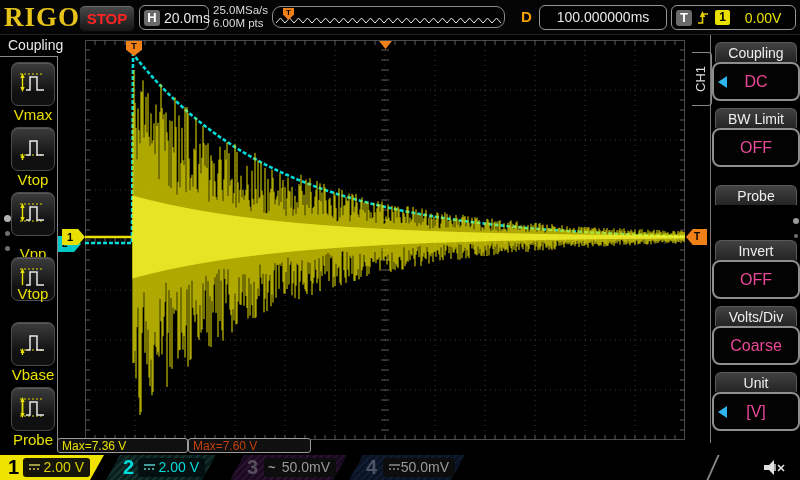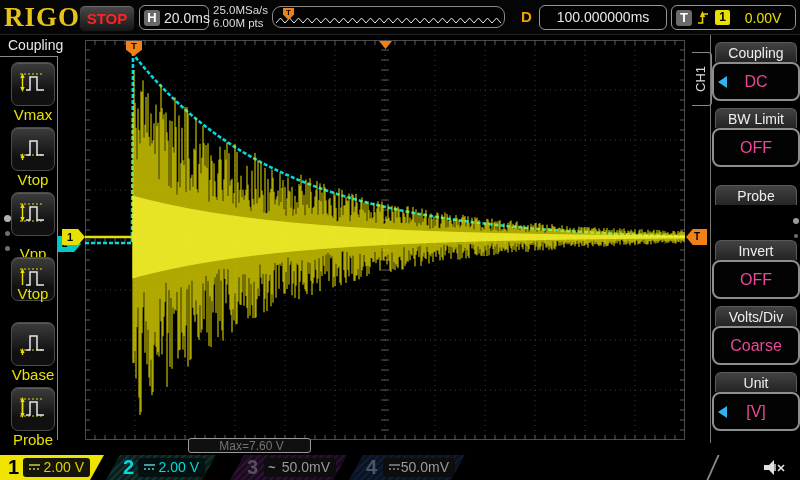--- a/index.html
+++ b/index.html
@@ -40,21 +40,21 @@
   
   .plot{position:absolute;left:85px;top:40px;width:600px;height:400px;background:#000;}
   .marker{position:absolute;color:#000;font-weight:bold;}
   .m-ch2{left:58px;top:236px;width:23px;height:16px;background:#00c8c8;clip-path:polygon(0 0,70% 0,100% 50%,70% 100%,0 100%);font-size:10px;line-height:16px;padding-left:4px;box-sizing:border-box;z-index:3;}
   .m-ch1{left:62px;top:229px;width:23px;height:16px;background:#e8e000;clip-path:polygon(0 0,70% 0,100% 50%,70% 100%,0 100%);font-size:11px;line-height:16px;padding-left:5px;box-sizing:border-box;z-index:4;}
   .m-trigT{left:686px;top:229px;width:21px;height:16px;background:#f08018;clip-path:polygon(0 50%,32% 0,100% 0,100% 100%,32% 100%);font-size:10px;line-height:16px;padding-left:8px;box-sizing:border-box;z-index:4;}
   .m-trigTop{left:126px;top:41px;width:16px;height:15px;background:#f08018;clip-path:polygon(0 0,100% 0,100% 58%,50% 100%,0 58%);font-size:9px;line-height:11px;text-align:center;z-index:4;}
   .m-centerTri{left:379px;top:41px;width:13px;height:8px;background:#f08018;clip-path:polygon(0 0,100% 0,50% 100%);z-index:4;}
   .meas-box{position:absolute;top:438px;height:15px;background:#101010;border:1px solid #9a9a9a;border-radius:3px;font-size:12px;line-height:14px;padding-left:4px;box-sizing:border-box;z-index:6;}
   .meas-1{left:57px;width:131px;color:#e8e000;}
-  .meas-2{left:188px;width:123px;color:#737373;text-align:center;}
+  .meas-2{left:188px;width:123px;color:#c2410c;}
 
   
   .right-menu{position:absolute;left:688px;top:35px;width:112px;height:410px;}
   .rm-frame{position:absolute;left:22px;top:0;width:0;height:408px;border-left:1px solid #777;}
   .rm-tab{position:absolute;left:4px;top:17px;width:19px;height:52px;border:1px solid #888;border-right:none;border-radius:4px 0 0 4px;color:#ddd;font-size:13px;writing-mode:vertical-rl;transform:rotate(180deg);text-align:center;line-height:18px;}
   .rm-group{position:absolute;left:24px;width:88px;}
   .rm-title{position:relative;margin:0 auto;width:82px;height:20px;background:linear-gradient(#424242,#242424);border:1px solid #5a5a5a;border-bottom:none;border-radius:6px 6px 0 0;color:#eee;font-size:14px;text-align:center;line-height:20px;box-sizing:border-box;}
   .rm-value{position:relative;width:88px;height:39px;background:#030303;border:2px solid #8e8e8e;border-radius:8px;color:#ec4899;font-size:16px;text-align:center;line-height:35px;box-sizing:border-box;}
   .menu-arrow{position:absolute;left:4px;top:50%;margin-top:-6px;width:0;height:0;border-top:6px solid transparent;border-bottom:6px solid transparent;border-right:9px solid #2eb5ef;}
   .rm-dot{position:absolute;border-radius:50%;}
@@ -201,20 +201,21 @@
         <path d="M0 197H48" stroke="#e8e000" stroke-width="2.5" fill="none"></path>
         <path d="M48 73.5V322.9M49 30.1V323.1M50 62.7V310.9M51 87.8V338.5M52 119.4V287.1M53 68.5V267.6M54 90.1V357.6M55 103.4V375.0M56 51.3V372.2M57 52.0V293.0M58 40.4V267.3M59 97.7V252.4M60 84.7V312.8M61 56.9V281.2M62 92.5V324.3M63 53.3V289.9M64 96.8V337.4M65 105.9V346.2M66 73.5V319.7M67 103.6V355.2M68 100.4V352.0M69 83.4V304.8M70 114.1V292.0M71 64.6V306.8M72 86.2V314.7M73 82.7V311.9M74 139.2V316.5M75 71.8V258.9M76 44.1V281.3M77 68.0V314.4M78 79.3V296.2M79 74.3V276.6M80 110.9V261.8M81 72.5V242.8M82 92.3V346.9M83 100.6V292.9M84 146.0V250.2M85 80.5V326.9M86 148.0V258.0M87 81.1V328.8M88 107.1V267.5M89 112.6V273.8M90 57.3V269.2M91 87.0V270.7M92 154.6V251.9M93 141.9V318.5M94 75.4V310.2M95 147.2V309.9M96 123.2V247.3M97 87.8V292.6M98 120.3V309.6M99 125.2V295.8M100 67.1V317.6M101 152.1V285.5M102 67.2V249.2M103 73.2V326.6M104 118.6V244.9M105 150.4V320.1M106 137.9V319.1M107 134.7V240.7M108 146.7V267.8M109 108.5V275.1M110 110.0V281.8M111 77.9V260.3M112 149.1V274.4M113 152.5V297.1M114 123.9V299.9M115 103.8V265.1M116 133.5V292.5M117 117.7V289.5M118 86.1V243.5M119 103.2V279.1M120 125.8V250.4M121 105.1V235.8M122 127.9V292.5M123 103.3V241.1M124 161.6V306.1M125 140.0V256.4M126 115.4V307.1M127 120.8V261.1M128 156.1V272.5M129 123.3V244.6M130 141.3V237.3M131 156.9V272.9M132 159.8V233.8M133 133.5V297.0M134 119.7V229.4M135 106.6V281.1M136 119.5V240.6M137 149.8V290.4M138 161.1V300.7M139 139.4V228.8M140 109.9V238.9M141 119.5V263.2M142 102.2V244.6M143 156.0V229.4M144 113.2V254.5M145 145.7V269.7M146 140.4V274.9M147 138.8V292.4M148 163.4V269.2M149 153.1V280.4M150 103.8V253.5M151 167.6V284.4M152 111.9V283.8M153 142.5V261.7M154 162.7V237.3M155 149.9V264.5M156 135.7V265.0M157 157.2V252.4M158 149.7V234.3M159 159.7V265.8M160 155.4V234.4M161 150.1V256.1M162 125.8V267.9M163 144.7V278.4M164 160.1V238.0M165 166.8V275.6M166 171.1V244.1M167 130.7V265.1M168 158.9V278.1M169 164.7V241.8M170 112.9V278.1M171 149.0V277.3M172 163.5V259.1M173 120.4V248.5M174 158.7V256.1M175 157.0V224.5M176 122.2V237.6M177 150.5V244.1M178 154.9V233.8M179 172.6V272.3M180 127.9V258.8M181 173.2V234.0M182 173.2V271.1M183 138.9V252.6M184 171.3V240.8M185 152.4V234.9M186 148.9V266.3M187 129.7V254.6M188 137.8V262.6M189 151.7V230.4M190 164.3V223.1M191 159.4V257.8M192 156.4V225.1M193 150.5V224.8M194 165.5V248.8M195 133.4V223.9M196 162.0V225.9M197 147.9V222.5M198 140.1V241.9M199 169.3V253.5M200 147.1V253.8M201 175.8V232.0M202 158.3V249.0M203 137.6V217.7M204 150.7V244.6M205 151.7V224.8M206 167.6V221.4M207 146.8V255.3M208 175.8V243.4M209 169.1V231.2M210 155.8V257.9M211 174.0V245.6M212 162.2V223.6M213 167.7V225.1M214 144.0V259.2M215 146.0V241.7M216 134.7V230.9M217 151.0V220.4M218 164.9V244.9M219 154.7V242.6M220 175.3V249.3M221 139.5V251.5M222 164.7V254.1M223 142.7V222.2M224 167.9V233.9M225 138.2V222.9M226 151.8V240.9M227 173.8V255.0M228 167.9V243.5M229 166.7V237.5M230 156.7V219.8M231 150.2V229.8M232 141.0V243.3M233 174.6V238.6M234 160.1V218.2M235 143.4V251.2M236 161.3V231.3M237 152.5V236.1M238 174.1V215.9M239 143.9V225.7M240 147.4V234.1M241 160.4V214.6M242 173.3V231.4M243 175.2V212.9M244 159.3V240.9M245 157.9V214.8M246 165.3V218.3M247 175.8V216.3M248 178.1V247.4M249 152.2V236.9M250 155.5V246.2M251 167.9V223.8M252 181.5V236.4M253 180.8V228.3M254 148.3V226.5M255 177.2V242.7M256 167.5V245.1M257 149.9V211.7M258 175.1V211.3M259 165.5V230.1M260 165.3V237.5M261 156.9V242.9M262 160.3V211.9M263 161.3V229.8M264 153.6V236.3M265 181.4V215.7M266 175.1V218.1M267 153.8V233.9M268 155.1V215.7M269 172.1V240.9M270 166.5V240.9M271 153.8V235.7M272 162.5V235.2M273 174.3V229.1M274 177.2V239.4M275 169.3V213.8M276 160.5V236.8M277 157.4V230.4M278 170.1V226.8M279 162.6V215.0M280 172.7V222.0M281 161.4V226.2M282 180.9V236.0M283 162.5V225.9M284 170.1V233.9M285 178.4V226.9M286 172.2V218.0M287 178.5V218.4M288 177.3V222.1M289 162.8V221.6M290 172.3V211.9M291 182.8V223.1M292 168.4V219.6M293 161.2V219.6M294 164.6V217.4M295 171.7V230.6M296 164.4V220.2M297 161.6V208.4M298 165.3V219.5M299 183.9V220.5M300 183.2V216.5M301 176.4V216.5M302 179.1V224.5M303 164.3V214.6M304 177.6V220.8M305 180.6V230.9M306 180.9V231.9M307 165.7V212.6M308 171.9V229.1M309 183.1V222.0M310 166.1V230.1M311 167.7V224.1M312 177.7V226.4M313 166.6V228.1M314 168.7V217.3M315 177.2V216.5M316 182.8V220.2M317 183.2V229.6M318 171.4V229.3M319 173.4V207.3M320 176.9V226.0M321 183.1V223.6M322 166.7V220.5M323 166.3V221.8M324 183.3V210.3M325 177.5V220.2M326 181.3V214.0M327 179.2V215.6M328 166.9V208.0M329 173.7V218.8M330 182.5V226.3M331 169.3V214.8M332 186.2V211.1M333 173.5V206.9M334 183.2V217.0M335 174.5V205.9M336 184.9V225.9M337 168.5V221.1M338 181.8V216.6M339 178.3V212.8M340 173.7V218.0M341 169.9V219.1M342 185.1V207.0M343 185.6V211.9M344 177.4V223.5M345 188.8V214.5M346 173.5V216.4M347 179.0V213.1M348 188.1V221.9M349 176.4V212.2M350 186.1V211.5M351 179.4V216.8M352 172.4V210.3M353 173.4V210.7M354 187.7V214.3M355 188.3V220.5M356 183.5V207.4M357 174.4V217.4M358 177.4V220.1M359 179.8V204.8M360 172.4V215.3M361 187.7V210.5M362 174.0V205.0M363 187.2V206.4M364 180.9V213.3M365 175.3V206.5M366 180.2V218.9M367 183.9V207.2M368 186.6V212.4M369 178.8V212.5M370 187.5V209.6M371 175.1V207.4M372 178.2V213.4M373 184.8V219.6M374 180.0V204.3M375 187.4V219.6M376 185.3V204.7M377 177.2V218.1M378 174.8V212.8M379 177.1V211.0M380 176.1V207.9M381 186.4V218.3M382 182.8V210.0M383 176.3V216.2M384 182.8V218.1M385 187.6V204.3M386 185.9V204.1M387 177.8V208.4M388 182.7V204.7M389 189.5V209.5M390 177.2V214.1M391 178.9V214.5M392 177.6V215.3M393 182.6V206.5M394 180.2V213.5M395 184.8V209.0M396 190.8V215.6M397 187.1V215.9M398 187.5V212.5M399 189.7V216.1M400 182.3V206.0M401 183.5V210.3M402 178.8V216.0M403 179.4V205.0M404 182.0V215.4M405 188.6V208.4M406 191.0V206.1M407 178.6V203.3M408 189.9V209.0M409 182.6V215.2M410 181.4V206.6M411 189.7V213.7M412 181.5V204.2M413 191.3V214.1M414 180.8V211.8M415 180.3V207.5M416 191.1V210.7M417 189.0V211.2M418 189.8V207.5M419 183.2V208.8M420 189.0V210.8M421 189.6V209.1M422 191.5V209.8M423 182.8V212.7M424 187.4V202.3M425 181.5V205.8M426 180.5V208.2M427 186.6V212.1M428 183.8V206.0M429 188.8V209.8M430 185.0V202.2M431 182.6V211.6M432 181.3V206.7M433 189.5V203.3M434 185.9V210.0M435 190.2V204.3M436 185.3V202.5M437 187.8V207.1M438 186.7V209.3M439 185.1V203.0M440 187.0V204.3M441 192.1V211.8M442 188.1V206.0M443 185.1V211.9M444 191.9V209.1M445 189.8V204.0M446 183.7V204.9M447 188.4V203.0M448 185.2V205.0M449 189.4V201.6M450 183.2V210.4M451 182.8V206.6M452 191.7V201.7M453 188.2V210.3M454 183.7V207.4M455 183.1V209.7M456 190.8V206.4M457 185.2V202.1M458 184.6V210.4M459 189.1V201.8M460 192.8V203.6M461 191.4V207.4M462 184.6V207.5M463 188.4V205.2M464 188.0V209.7M465 188.7V206.2M466 188.9V208.5M467 184.2V210.0M468 186.0V201.5M469 186.9V208.5M470 186.8V209.4M471 191.1V206.4M472 192.0V201.0M473 188.4V201.4M474 187.6V205.7M475 188.1V202.5M476 191.3V205.5M477 185.3V201.7M478 189.0V204.5M479 189.4V207.4M480 190.8V203.1M481 189.6V202.0M482 186.2V204.1M483 190.3V202.6M484 190.7V204.2M485 187.9V202.3M486 189.8V205.9M487 192.7V204.8M488 189.2V204.6M489 187.9V202.0M490 192.4V206.3M491 192.7V204.1M492 192.2V201.0M493 189.5V203.8M494 186.7V207.0M495 193.4V202.3M496 187.3V203.3M497 187.3V205.8M498 192.8V201.2M499 187.5V206.0M500 186.9V205.1M501 189.5V203.2M502 187.2V204.7M503 187.6V207.6M504 187.4V202.7M505 190.8V203.0M506 189.9V201.5M507 188.4V204.6M508 188.9V206.3M509 188.1V200.5M510 187.3V204.2M511 189.3V201.9M512 190.9V203.9M513 192.4V204.8M514 188.4V206.2M515 190.2V204.8M516 192.5V205.6M517 191.0V201.9M518 190.7V202.0M519 188.1V206.6M520 192.0V203.7M521 190.0V206.3M522 188.0V205.8M523 193.9V205.6M524 190.0V203.3M525 190.5V201.6M526 192.9V203.6M527 189.9V204.7M528 193.3V202.2M529 188.4V206.0M530 192.5V202.7M531 192.8V200.7M532 190.1V203.2M533 193.3V200.6M534 190.4V201.5M535 188.3V204.7M536 191.4V200.2M537 189.5V199.9M538 194.3V201.3M539 188.4V204.6M540 191.1V201.8M541 193.4V204.7M542 193.6V203.5M543 190.7V200.9M544 191.2V203.6M545 192.5V205.4M546 189.6V202.4M547 191.2V203.2M548 192.6V202.1M549 191.9V202.5M550 189.3V205.0M551 193.9V200.7M552 193.9V200.5M553 194.3V204.3M554 190.6V203.5M555 189.3V203.8M556 193.5V201.5M557 189.2V201.8M558 192.9V199.9M559 192.2V203.4M560 191.8V199.6M561 192.5V204.2M562 194.3V204.6M563 189.7V204.0M564 192.8V201.2M565 191.2V201.2M566 192.6V204.4M567 192.5V200.7M568 191.2V200.3M569 189.6V202.3M570 194.0V200.8M571 192.7V203.3M572 189.9V201.0M573 192.9V203.0M574 190.0V201.6M575 191.4V200.6M576 192.2V199.8M577 194.8V202.3M578 190.7V201.7M579 193.0V199.6M580 191.2V201.0M581 193.2V201.9M582 192.7V203.1M583 192.3V201.5M584 194.3V202.5M585 194.6V200.7M586 193.3V200.7M587 193.5V201.6M588 191.2V203.2M589 190.9V200.9M590 192.4V202.6M591 194.5V203.3M592 194.3V200.5M593 191.0V201.9M594 193.0V202.0M595 191.7V199.7M596 191.1V203.1M597 190.7V200.2M598 192.0V200.9M599 191.9V202.1M600 193.9V199.2" stroke="#e8e000" stroke-width="1" fill="none"></path>
         <path d="M48 155.7V238.3M49 156.0V238.0M50 156.3V237.7M51 156.5V237.5M52 156.8V237.2M53 157.1V236.9M54 157.3V236.7M55 157.6V236.4M56 157.9V236.1M57 158.1V235.9M58 158.4V235.6M59 158.6V235.4M60 158.9V235.1M61 159.1V234.9M62 159.4V234.6M63 159.6V234.4M64 159.9V234.1M65 160.1V233.9M66 160.4V233.6M67 160.6V233.4M68 160.8V233.2M69 161.1V232.9M70 161.3V232.7M71 161.5V232.5M72 161.8V232.2M73 162.0V232.0M74 162.2V231.8M75 162.5V231.5M76 162.7V231.3M77 162.9V231.1M78 163.1V230.9M79 163.4V230.6M80 163.6V230.4M81 163.8V230.2M82 164.0V230.0M83 164.2V229.8M84 164.5V229.5M85 164.7V229.3M86 164.9V229.1M87 165.1V228.9M88 165.3V228.7M89 165.5V228.5M90 165.7V228.3M91 165.9V228.1M92 166.1V227.9M93 166.3V227.7M94 166.5V227.5M95 166.7V227.3M96 166.9V227.1M97 167.1V226.9M98 167.3V226.7M99 167.5V226.5M100 167.7V226.3M101 167.9V226.1M102 168.1V225.9M103 168.3V225.7M104 168.5V225.5M105 168.7V225.3M106 168.9V225.1M107 169.0V225.0M108 169.2V224.8M109 169.4V224.6M110 169.6V224.4M111 169.8V224.2M112 169.9V224.1M113 170.1V223.9M114 170.3V223.7M115 170.5V223.5M116 170.6V223.4M117 170.8V223.2M118 171.0V223.0M119 171.2V222.8M120 171.3V222.7M121 171.5V222.5M122 171.7V222.3M123 171.8V222.2M124 172.0V222.0M125 172.2V221.8M126 172.3V221.7M127 172.5V221.5M128 172.6V221.4M129 172.8V221.2M130 173.0V221.0M131 173.1V220.9M132 173.3V220.7M133 173.4V220.6M134 173.6V220.4M135 173.7V220.3M136 173.9V220.1M137 174.0V220.0M138 174.2V219.8M139 174.3V219.7M140 174.5V219.5M141 174.6V219.4M142 174.8V219.2M143 174.9V219.1M144 175.1V218.9M145 175.2V218.8M146 175.4V218.6M147 175.5V218.5M148 175.6V218.4M149 175.8V218.2M150 175.9V218.1M151 176.1V217.9M152 176.2V217.8M153 176.3V217.7M154 176.5V217.5M155 176.6V217.4M156 176.7V217.3M157 176.9V217.1M158 177.0V217.0M159 177.1V216.9M160 177.3V216.7M161 177.4V216.6M162 177.5V216.5M163 177.6V216.4M164 177.8V216.2M165 177.9V216.1M166 178.0V216.0M167 178.1V215.9M168 178.3V215.7M169 178.4V215.6M170 178.5V215.5M171 178.6V215.4M172 178.7V215.3M173 178.9V215.1M174 179.0V215.0M175 179.1V214.9M176 179.2V214.8M177 179.3V214.7M178 179.4V214.6M179 179.6V214.4M180 179.7V214.3M181 179.8V214.2M182 179.9V214.1M183 180.0V214.0M184 180.1V213.9M185 180.2V213.8M186 180.3V213.7M187 180.4V213.6M188 180.6V213.4M189 180.7V213.3M190 180.8V213.2M191 180.9V213.1M192 181.0V213.0M193 181.1V212.9M194 181.2V212.8M195 181.3V212.7M196 181.4V212.6M197 181.5V212.5M198 181.6V212.4M199 181.7V212.3M200 181.8V212.2M201 181.9V212.1M202 182.0V212.0M203 182.1V211.9M204 182.2V211.8M205 182.3V211.7M206 182.4V211.6M207 182.5V211.5M208 182.6V211.4M209 182.7V211.3M210 182.8V211.2M211 182.8V211.2M212 182.9V211.1M213 183.0V211.0M214 183.1V210.9M215 183.2V210.8M216 183.3V210.7M217 183.4V210.6M218 183.5V210.5M219 183.6V210.4M220 183.6V210.4M221 183.7V210.3M222 183.8V210.2M223 183.9V210.1M224 184.0V210.0M225 184.1V209.9M226 184.2V209.8M227 184.2V209.8M228 184.3V209.7M229 184.4V209.6M230 184.5V209.5M231 184.6V209.4M232 184.6V209.4M233 184.7V209.3M234 184.8V209.2M235 184.9V209.1M236 185.0V209.0M237 185.0V209.0M238 185.1V208.9M239 185.2V208.8M240 185.3V208.7M241 185.3V208.7M242 185.4V208.6M243 185.5V208.5M244 185.6V208.4M245 185.6V208.4M246 185.7V208.3M247 185.8V208.2M248 185.9V208.1M249 185.9V208.1M250 186.0V208.0M251 186.1V207.9M252 186.1V207.9M253 186.2V207.8M254 186.3V207.7M255 186.4V207.6M256 186.4V207.6M257 186.5V207.5M258 186.6V207.4M259 186.6V207.4M260 186.7V207.3M261 186.8V207.2M262 186.8V207.2M263 186.9V207.1M264 187.0V207.0M265 187.0V207.0M266 187.1V206.9M267 187.1V206.9M268 187.2V206.8M269 187.3V206.7M270 187.3V206.7M271 187.4V206.6M272 187.5V206.5M273 187.5V206.5M274 187.6V206.4M275 187.6V206.4M276 187.7V206.3M277 187.8V206.2M278 187.8V206.2M279 187.9V206.1M280 187.9V206.1M281 188.0V206.0M282 188.0V206.0M283 188.1V205.9M284 188.2V205.8M285 188.2V205.8M286 188.3V205.7M287 188.3V205.7M288 188.4V205.6M289 188.4V205.6M290 188.5V205.5M291 188.5V205.5M292 188.6V205.4M293 188.7V205.3M294 188.7V205.3M295 188.8V205.2M296 188.8V205.2M297 188.9V205.1M298 188.9V205.1M299 189.0V205.0M300 189.0V205.0M301 189.1V204.9M302 189.1V204.9M303 189.2V204.8M304 189.2V204.8M305 189.3V204.7M306 189.3V204.7M307 189.4V204.6M308 189.4V204.6M309 189.5V204.5M310 189.5V204.5M311 189.6V204.4M312 189.6V204.4M313 189.7V204.3M314 189.7V204.3M315 189.7V204.3M316 189.8V204.2M317 189.8V204.2M318 189.9V204.1M319 189.9V204.1M320 190.0V204.0M321 190.0V204.0M322 190.1V203.9M323 190.1V203.9M324 190.1V203.9M325 190.2V203.8M326 190.2V203.8M327 190.3V203.7M328 190.3V203.7M329 190.4V203.6M330 190.4V203.6M331 190.4V203.6M332 190.5V203.5M333 190.5V203.5M334 190.6V203.4M335 190.6V203.4M336 190.6V203.4M337 190.7V203.3M338 190.7V203.3M339 190.8V203.2M340 190.8V203.2M341 190.8V203.2M342 190.9V203.1M343 190.9V203.1M344 191.0V203.0M345 191.0V203.0M346 191.0V203.0M347 191.1V202.9M348 191.1V202.9M349 191.1V202.9M350 191.2V202.8M351 191.2V202.8M352 191.3V202.7M353 191.3V202.7M354 191.3V202.7M355 191.4V202.6M356 191.4V202.6M357 191.4V202.6M358 191.5V202.5M359 191.5V202.5M360 191.5V202.5M361 191.6V202.4M362 191.6V202.4M363 191.6V202.4M364 191.7V202.3M365 191.7V202.3M366 191.7V202.3M367 191.8V202.2M368 191.8V202.2M369 191.8V202.2M370 191.9V202.1M371 191.9V202.1M372 191.9V202.1M373 192.0V202.0M374 192.0V202.0M375 192.0V202.0M376 192.1V201.9M377 192.1V201.9M378 192.1V201.9M379 192.1V201.9M380 192.2V201.8M381 192.2V201.8M382 192.2V201.8M383 192.3V201.7M384 192.3V201.7M385 192.3V201.7M386 192.3V201.7M387 192.4V201.6M388 192.4V201.6M389 192.4V201.6M390 192.5V201.5M391 192.5V201.5M392 192.5V201.5M393 192.5V201.5M394 192.6V201.4M395 192.6V201.4M396 192.6V201.4M397 192.7V201.3M398 192.7V201.3M399 192.7V201.3M400 192.7V201.3M401 192.8V201.2M402 192.8V201.2M403 192.8V201.2M404 192.8V201.2M405 192.9V201.1M406 192.9V201.1M407 192.9V201.1M408 192.9V201.1M409 193.0V201.0M410 193.0V201.0M411 193.0V201.0M412 193.0V201.0M413 193.1V200.9M414 193.1V200.9M415 193.1V200.9M416 193.1V200.9M417 193.2V200.8M418 193.2V200.8M419 193.2V200.8M420 193.2V200.8M421 193.2V200.8M422 193.3V200.7M423 193.3V200.7M424 193.3V200.7M425 193.3V200.7M426 193.4V200.6M427 193.4V200.6M428 193.4V200.6M429 193.4V200.6M430 193.4V200.6M431 193.5V200.5M432 193.5V200.5M433 193.5V200.5M434 193.5V200.5M435 193.5V200.5M436 193.6V200.4M437 193.6V200.4M438 193.6V200.4M439 193.6V200.4M440 193.6V200.4M441 193.7V200.3M442 193.7V200.3M443 193.7V200.3M444 193.7V200.3M445 193.7V200.3M446 193.8V200.2M447 193.8V200.2M448 193.8V200.2M449 193.8V200.2M450 193.8V200.2M451 193.9V200.1M452 193.9V200.1M453 193.9V200.1M454 193.9V200.1M455 193.9V200.1M456 194.0V200.0M457 194.0V200.0M458 194.0V200.0M459 194.0V200.0M460 194.0V200.0M461 194.0V200.0M462 194.1V199.9M463 194.1V199.9M464 194.1V199.9M465 194.1V199.9M466 194.1V199.9M467 194.1V199.9M468 194.2V199.8M469 194.2V199.8M470 194.2V199.8M471 194.2V199.8M472 194.2V199.8M473 194.2V199.8M474 194.3V199.7M475 194.3V199.7M476 194.3V199.7M477 194.3V199.7M478 194.3V199.7M479 194.3V199.7M480 194.4V199.6M481 194.4V199.6M482 194.4V199.6M483 194.4V199.6M484 194.4V199.6M485 194.4V199.6M486 194.4V199.6M487 194.5V199.5M488 194.5V199.5M489 194.5V199.5M490 194.5V199.5M491 194.5V199.5M492 194.5V199.5M493 194.5V199.5M494 194.6V199.4M495 194.6V199.4M496 194.6V199.4M497 194.6V199.4M498 194.6V199.4M499 194.6V199.4M500 194.6V199.4M501 194.7V199.3M502 194.7V199.3M503 194.7V199.3M504 194.7V199.3M505 194.7V199.3M506 194.7V199.3M507 194.7V199.3M508 194.7V199.3M509 194.8V199.2M510 194.8V199.2M511 194.8V199.2M512 194.8V199.2M513 194.8V199.2M514 194.8V199.2M515 194.8V199.2M516 194.8V199.2M517 194.9V199.1M518 194.9V199.1M519 194.9V199.1M520 194.9V199.1M521 194.9V199.1M522 194.9V199.1M523 194.9V199.1M524 194.9V199.1M525 194.9V199.1M526 195.0V199.0M527 195.0V199.0M528 195.0V199.0M529 195.0V199.0M530 195.0V199.0M531 195.0V199.0M532 195.0V199.0M533 195.0V199.0M534 195.0V199.0M535 195.1V198.9M536 195.1V198.9M537 195.1V198.9M538 195.1V198.9M539 195.1V198.9M540 195.1V198.9M541 195.1V198.9M542 195.1V198.9M543 195.1V198.9M544 195.1V198.9M545 195.2V198.8M546 195.2V198.8M547 195.2V198.8M548 195.2V198.8M549 195.2V198.8M550 195.2V198.8M551 195.2V198.8M552 195.2V198.8M553 195.2V198.8M554 195.2V198.8M555 195.3V198.7M556 195.3V198.7M557 195.3V198.7M558 195.3V198.7M559 195.3V198.7M560 195.3V198.7M561 195.3V198.7M562 195.3V198.7M563 195.3V198.7M564 195.3V198.7M565 195.3V198.7M566 195.4V198.6M567 195.4V198.6M568 195.4V198.6M569 195.4V198.6M570 195.4V198.6M571 195.4V198.6M572 195.4V198.6M573 195.4V198.6M574 195.4V198.6M575 195.4V198.6M576 195.4V198.6M577 195.4V198.6M578 195.5V198.5M579 195.5V198.5M580 195.5V198.5M581 195.5V198.5M582 195.5V198.5M583 195.5V198.5M584 195.5V198.5M585 195.5V198.5M586 195.5V198.5M587 195.5V198.5M588 195.5V198.5M589 195.5V198.5M590 195.5V198.5M591 195.6V198.4M592 195.6V198.4M593 195.6V198.4M594 195.6V198.4M595 195.6V198.4M596 195.6V198.4M597 195.6V198.4M598 195.6V198.4M599 195.6V198.4M600 195.6V198.4" stroke="#f8f830" stroke-width="1" fill="none"></path>
       </svg>
   </div>
   <div class="marker m-ch2">2</div>
   <div class="marker m-ch1">1</div>
   <div class="marker m-trigT">T</div>
   <div class="marker m-trigTop">T</div>
   <div class="marker m-centerTri"></div>
+  <div class="meas-box meas-1">Max=7.36 V</div>
   <div class="meas-box meas-2">Max=7.60 V</div>
 
   <div class="right-menu">
     <div class="rm-frame"></div>
     <div class="rm-tab">CH1</div>
 
     <div class="rm-group" style="top:7px">
       <div class="rm-title">Coupling</div>
       <div class="rm-value">
         <span class="menu-arrow"></span>

